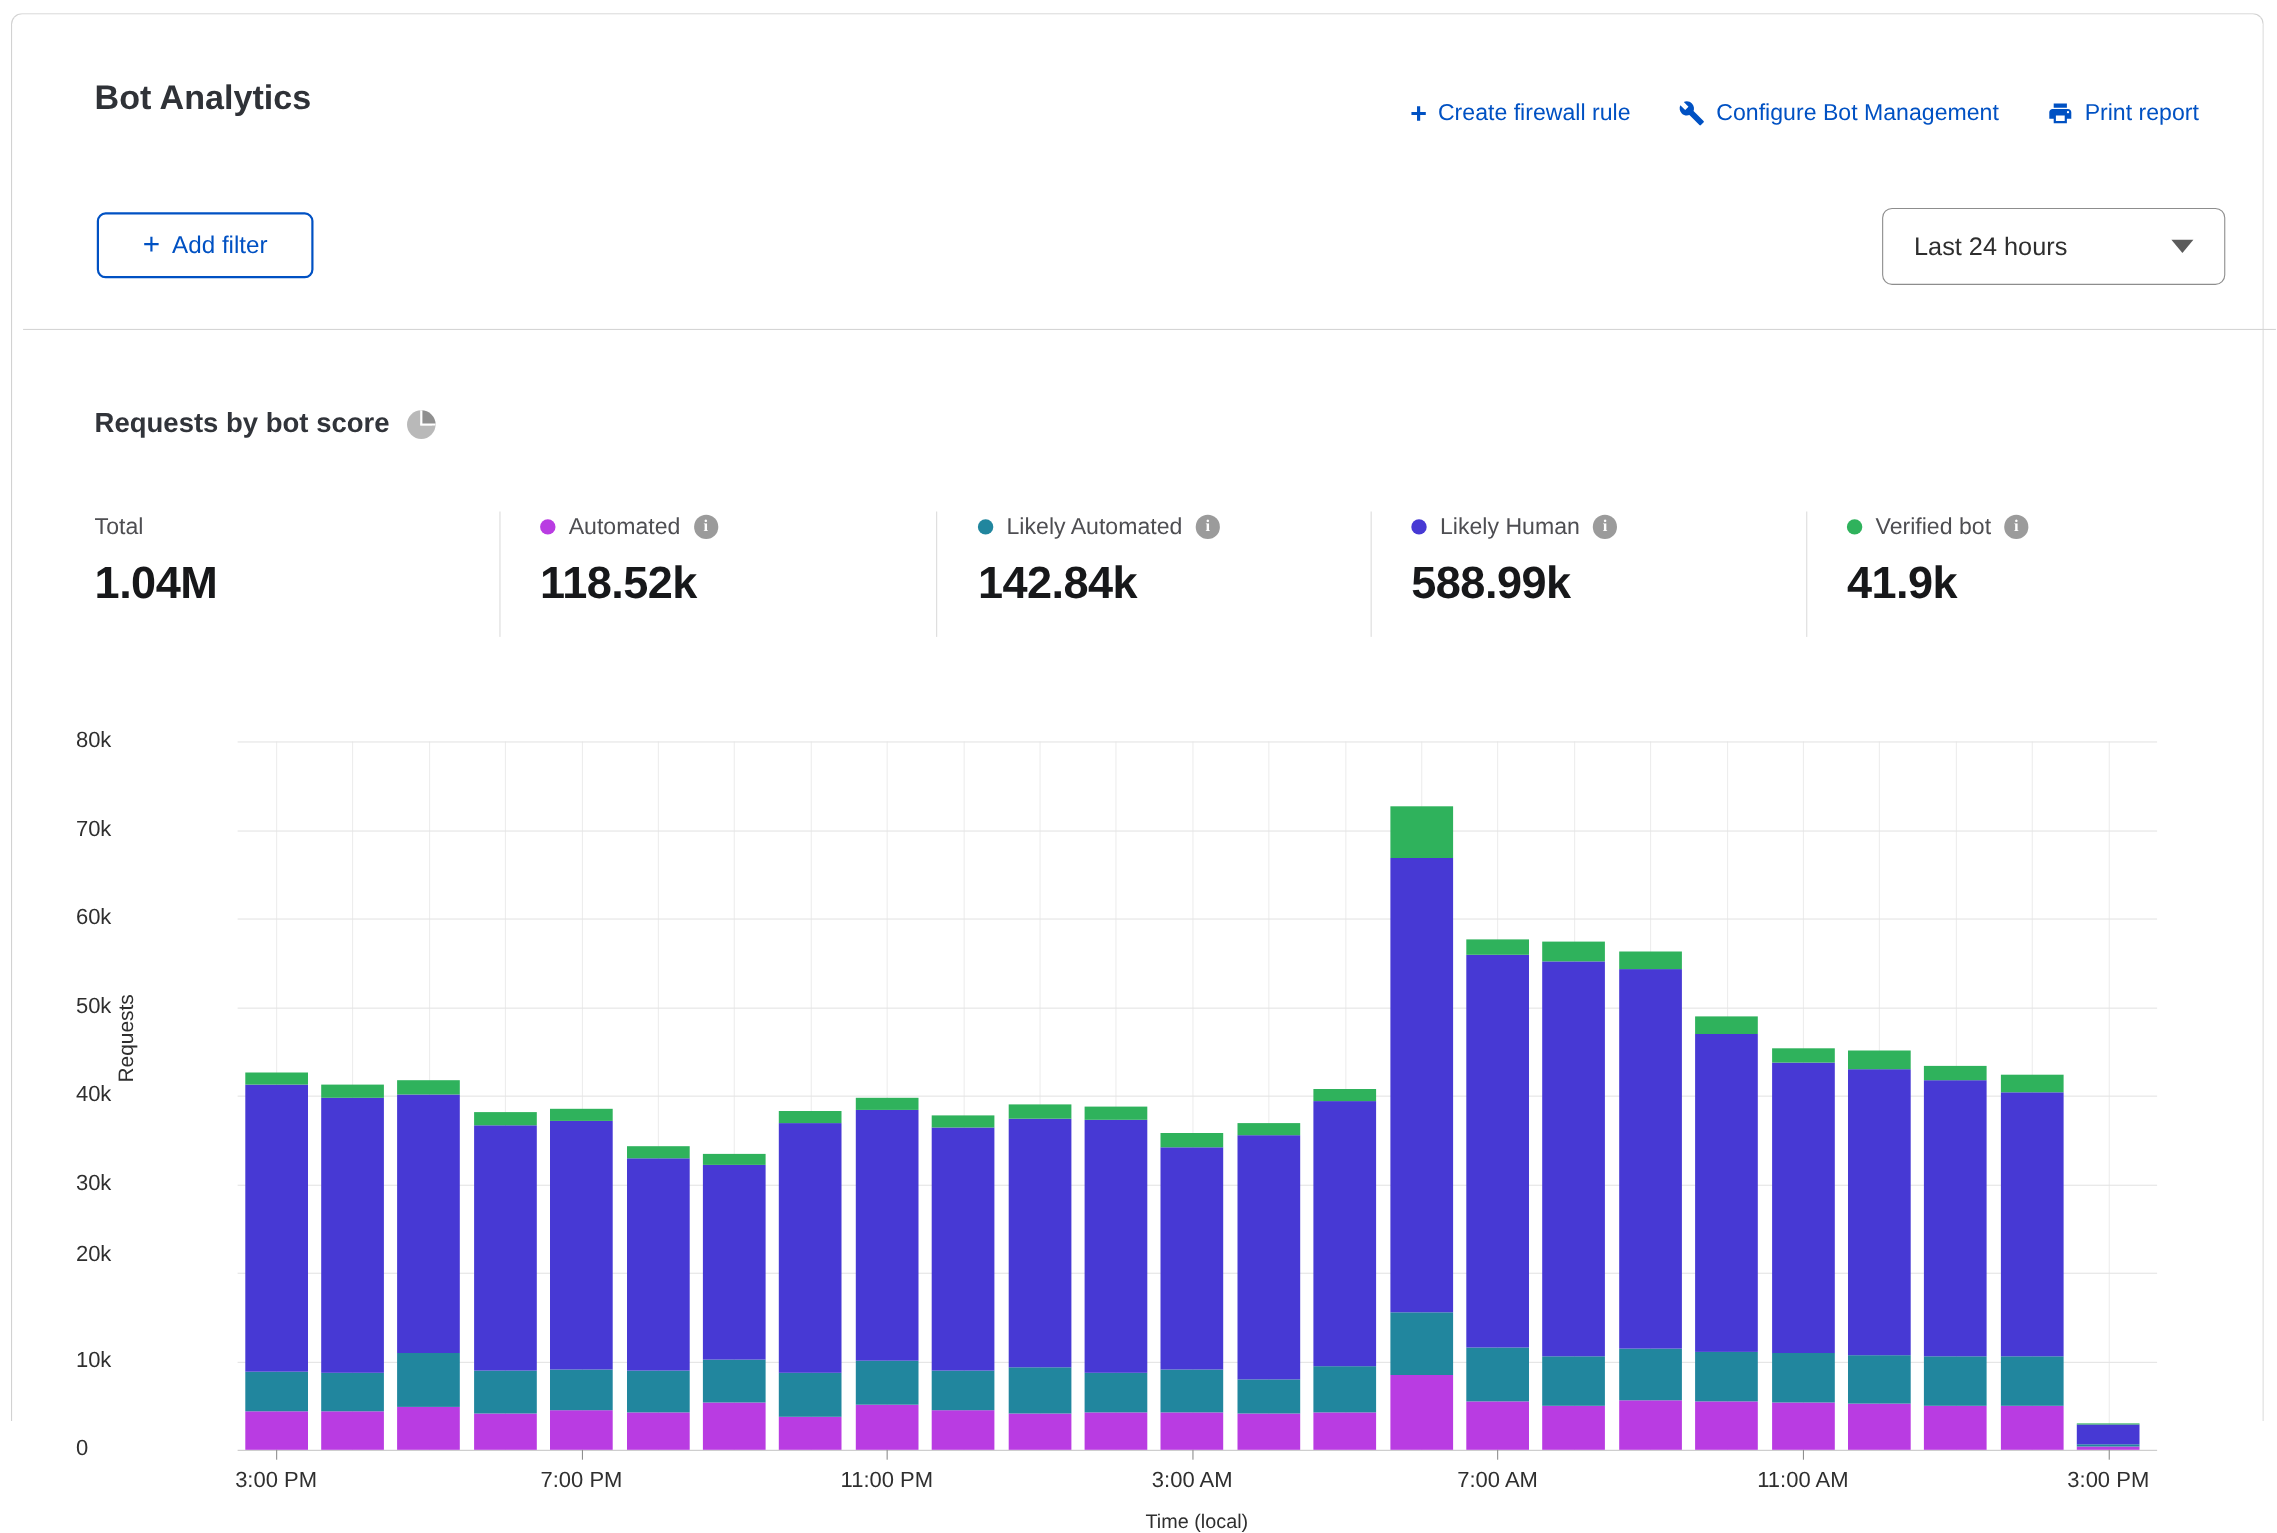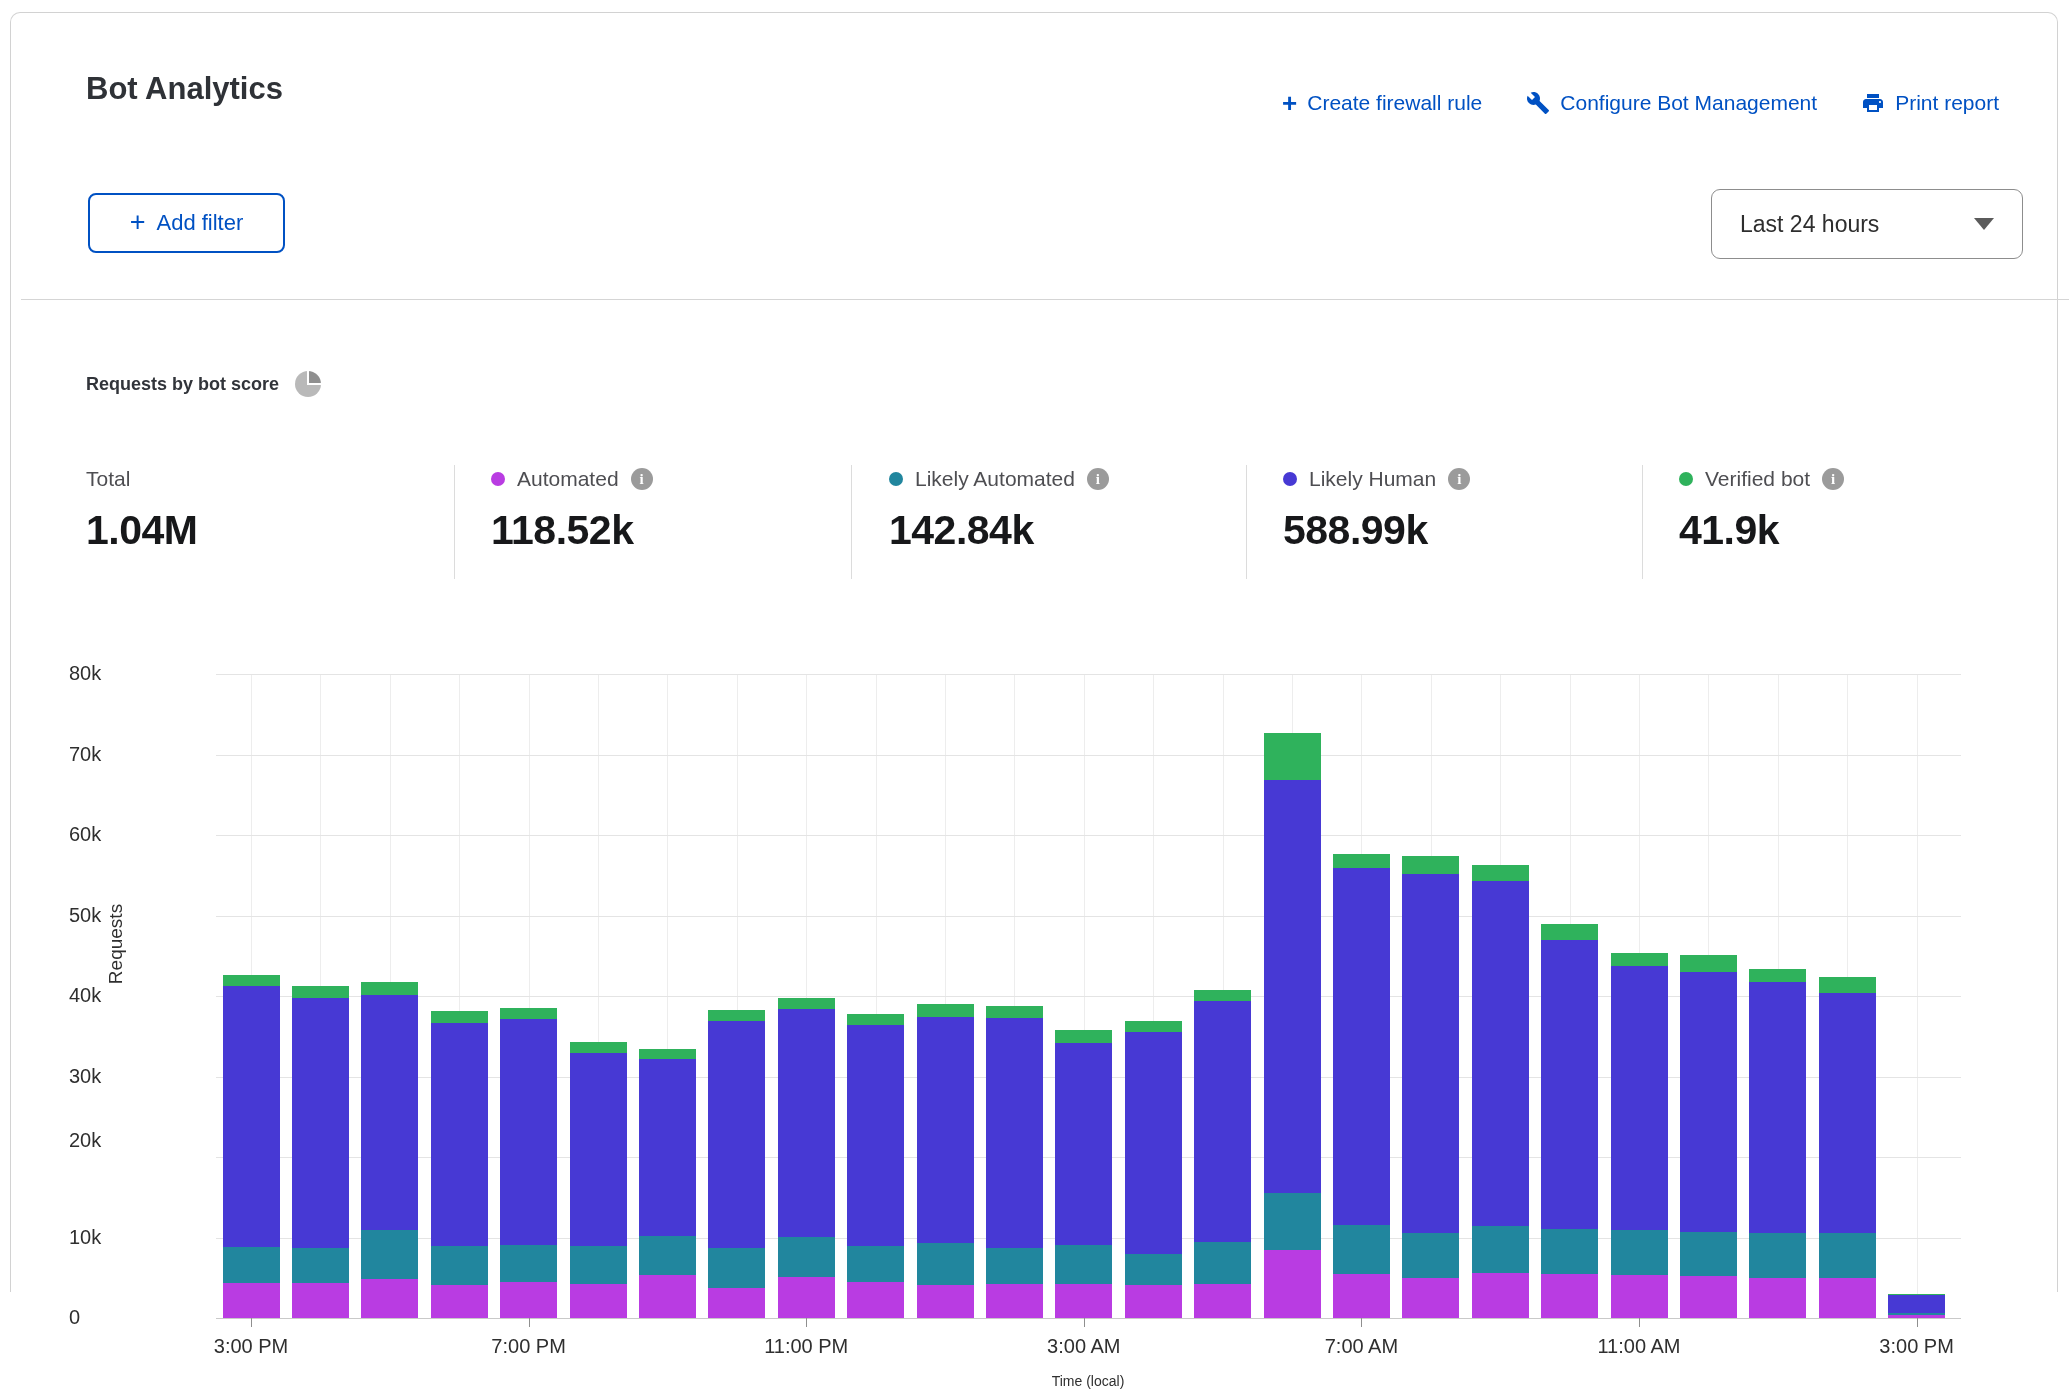--- a/index.html
+++ b/index.html
@@ -25,21 +25,21 @@
 
   .time-select { position:absolute; left:1700px; top:176px; width:312px; height:70px;
     border:1px solid #8d8d8d; border-radius:9px; background:#fff; display:flex; align-items:center;
     padding:0 28px; font-size:23px; color:#2e2e2e; cursor:pointer; }
   .caret { margin-left:auto; width:0; height:0; border-left:10px solid transparent;
     border-right:10px solid transparent; border-top:12px solid #5b5b5b; }
 
   .header-divider { position:absolute; left:10px; top:286px; width:2048px; height:1px; background:#d5d5d5; }
 
   .section-heading { position:absolute; left:75px; top:358px; display:flex; align-items:center; gap:16px; }
-  .section-heading h2 { font-size:18px; font-weight:700; color:#31343a; }
+  .section-heading h2 { font-size:25px; font-weight:700; color:#31343a; }
   .pie-icon { width:26px; height:26px; border-radius:50%;
     background:conic-gradient(#8f8f8f 0 95deg, #b9b9b9 95deg 360deg); position:relative; }
   .pie-icon::after { content:""; position:absolute; left:12px; top:0; width:2px; height:13px; background:#fff; }
   .pie-icon::before { content:""; position:absolute; left:12px; top:12px; width:14px; height:2px; background:#fff; }
 
   .stats { position:absolute; left:0; top:452px; width:100%; height:120px; }
   .stat { position:absolute; top:0; }
   .stat-label-row { display:flex; align-items:center; gap:12px; font-size:21px; color:#4e4e52; height:28px; }
   .stat-dot { width:14px; height:14px; border-radius:50%; flex:0 0 auto; }
   .info-icon { width:22px; height:22px; border-radius:50%; background:#9b9b9b; color:#fff;
@@ -53,21 +53,21 @@
   .hgrid { position:absolute; left:0; width:100%; height:1px; background:#e4e4e4; }
   .hgrid.zero { background:#c9c9c9; }
   .vgrid { position:absolute; top:0; width:1px; height:644px; background:#ededed; }
   .ylab { position:absolute; width:135px; text-align:left; font-size:20px; color:#2f2f2f; }
   .xlab { position:absolute; font-size:20px; color:#2f2f2f; white-space:nowrap; transform:translateX(-50%); }
   .xtick { position:absolute; top:644px; width:1px; height:9px; background:#8f8f8f; }
   .bar { position:absolute; bottom:0; pointer-events:auto; }
   .seg { position:absolute; left:0; width:100%; }
   .axis-title-y { position:absolute; left:40px; top:920px; width:130px; text-align:center;
     font-size:19px; color:#2f2f2f; transform:rotate(-90deg); transform-origin:center; }
-  .axis-title-x { position:absolute; top:1360px; font-size:14px; color:#2f2f2f; transform:translateX(-50%);text-align:center; }
+  .axis-title-x { position:absolute; top:1360px; font-size:18px; color:#2f2f2f; transform:translateX(-50%);text-align:center; }
 </style>
 </head>
 <body>
 
 <div class="card">
 
   <h1 class="page-title">Bot Analytics</h1>
 
   <div class="actions">
     <div class="action-link">

